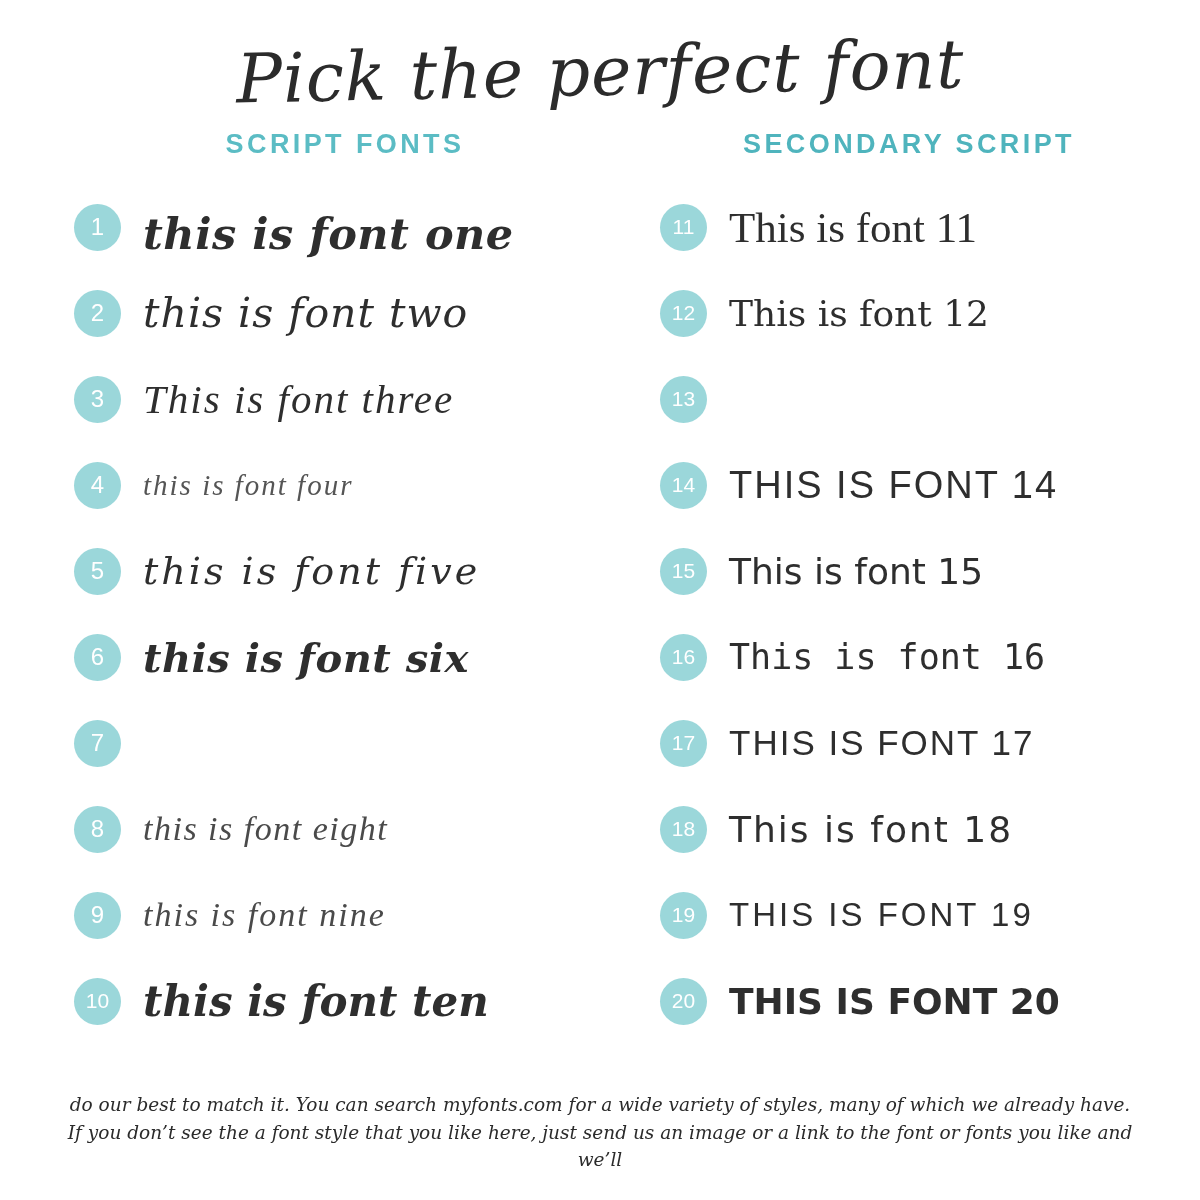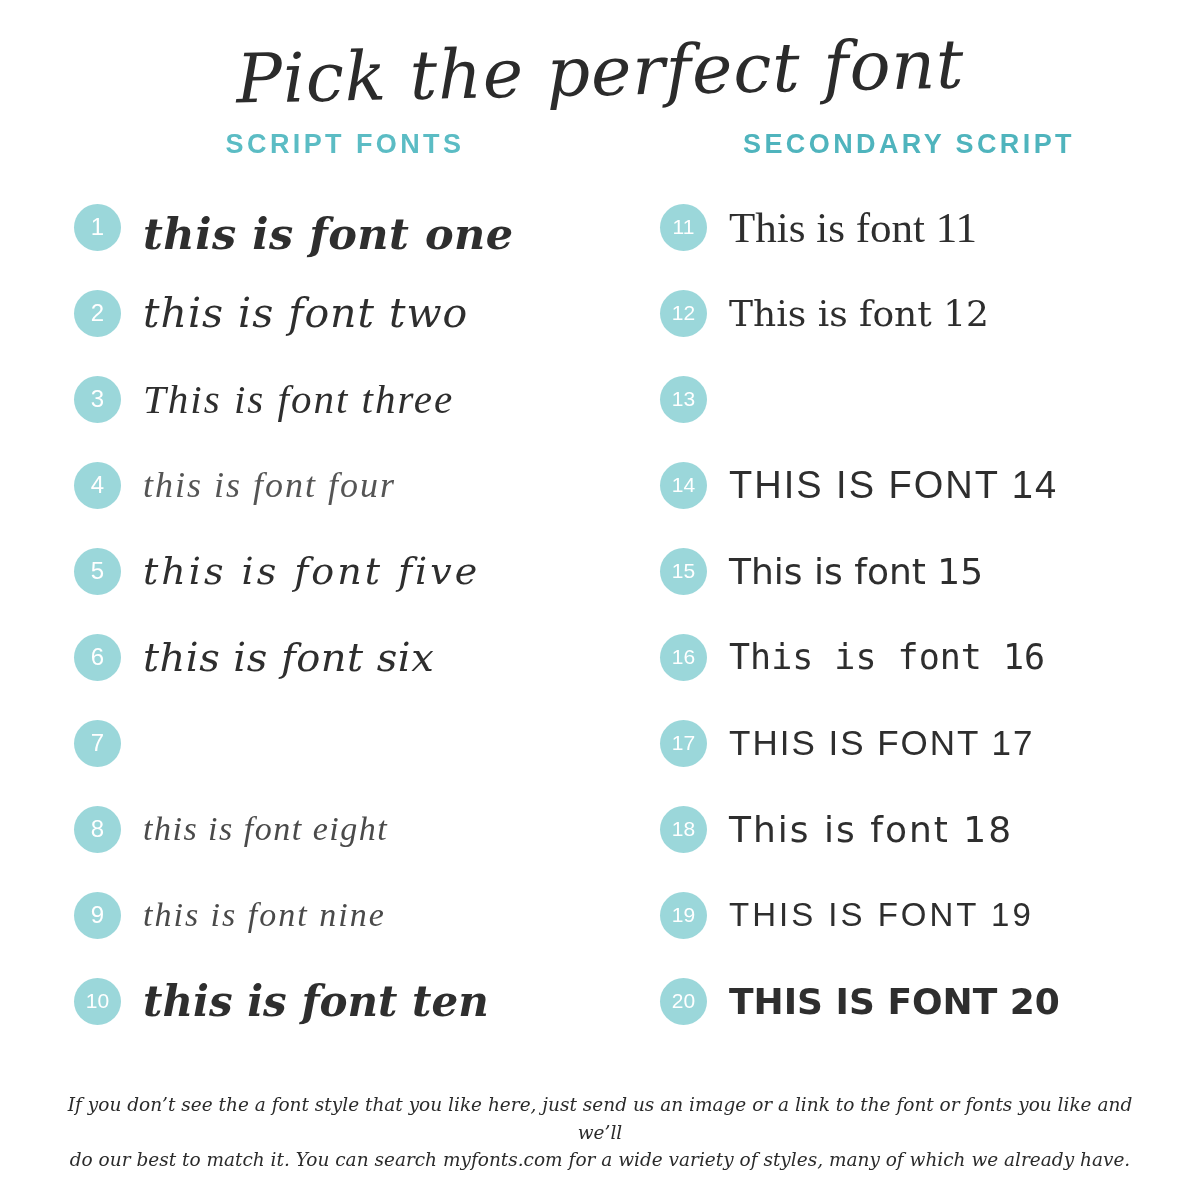--- a/index.html
+++ b/index.html
@@ -86,23 +86,23 @@
   }
   .sample {
     color: #2e2e2e;
     white-space: nowrap;
   }
 
   
   .s1  { font-family: "DejaVu Serif", serif; font-style: italic; font-size: 43px; font-weight: bold; letter-spacing: 0.5px; margin-top: 14px; }
   .s2  { font-family: "DejaVu Serif", serif; font-style: italic; font-size: 41px; letter-spacing: 1px; }
   .s3  { font-family: "Liberation Serif", serif; font-style: italic; font-size: 41px; letter-spacing: 2px; }
-  .s4  { font-family: "Liberation Serif", serif; font-style: italic; font-size: 36px; color: #555; letter-spacing: 2px; }
+  .s4  { font-family: "Liberation Serif", serif; font-style: italic; font-size: 29px; color: #555; letter-spacing: 2px; }
   .s5  { font-family: "DejaVu Serif", serif; font-style: italic; font-size: 38px; letter-spacing: 3px; }
-  .s6  { font-family: "DejaVu Serif", serif; font-style: italic; font-size: 40px; font-weight: normal; letter-spacing: 0.5px; }
+  .s6  { font-family: "DejaVu Serif", serif; font-style: italic; font-size: 40px; font-weight: bold; letter-spacing: 0.5px; }
   .s7  { font-family: "Liberation Serif", serif; font-style: italic; font-size: 36px; letter-spacing: 1px; }
   .s8  { font-family: "Liberation Serif", serif; font-style: italic; font-size: 34px; color: #4a4a4a; letter-spacing: 1.5px; }
   .s9  { font-family: "Liberation Serif", serif; font-style: italic; font-size: 34px; color: #4a4a4a; letter-spacing: 2px; }
   .s10 { font-family: "DejaVu Serif", serif; font-style: italic; font-size: 42px; font-weight: bold; letter-spacing: 0px; }
 
   
   .t11 { font-family: "Liberation Serif", serif; font-size: 43px; letter-spacing: 0px; }
   .t12 { font-family: "DejaVu Serif", serif; font-size: 36px; letter-spacing: 0px; }
   .t13 { font-family: "Liberation Sans", sans-serif; font-weight: bold; font-size: 40px; letter-spacing: 0px; }
   .t14 { font-family: "Liberation Sans", sans-serif; font-size: 38px; letter-spacing: 2px; }
@@ -243,17 +243,17 @@
 
       <div class="row">
         <div class="num small-text">20</div>
         <div class="sample t20">THIS IS FONT 20</div>
       </div>
     </div>
 
   </div>
 
   <div class="footer">
+    <span class="footer-line">do our best to match it. You can search myfonts.com for a wide variety of styles, many of which we already have.</span>
     <span class="footer-line">If you don’t see the a font style that you like here, just send us an image or a link to the font or fonts you like and we’ll</span>
-    <span class="footer-line">do our best to match it. You can search myfonts.com for a wide variety of styles, many of which we already have.</span>
   </div>
 
 </div>
 
 </body></html>

